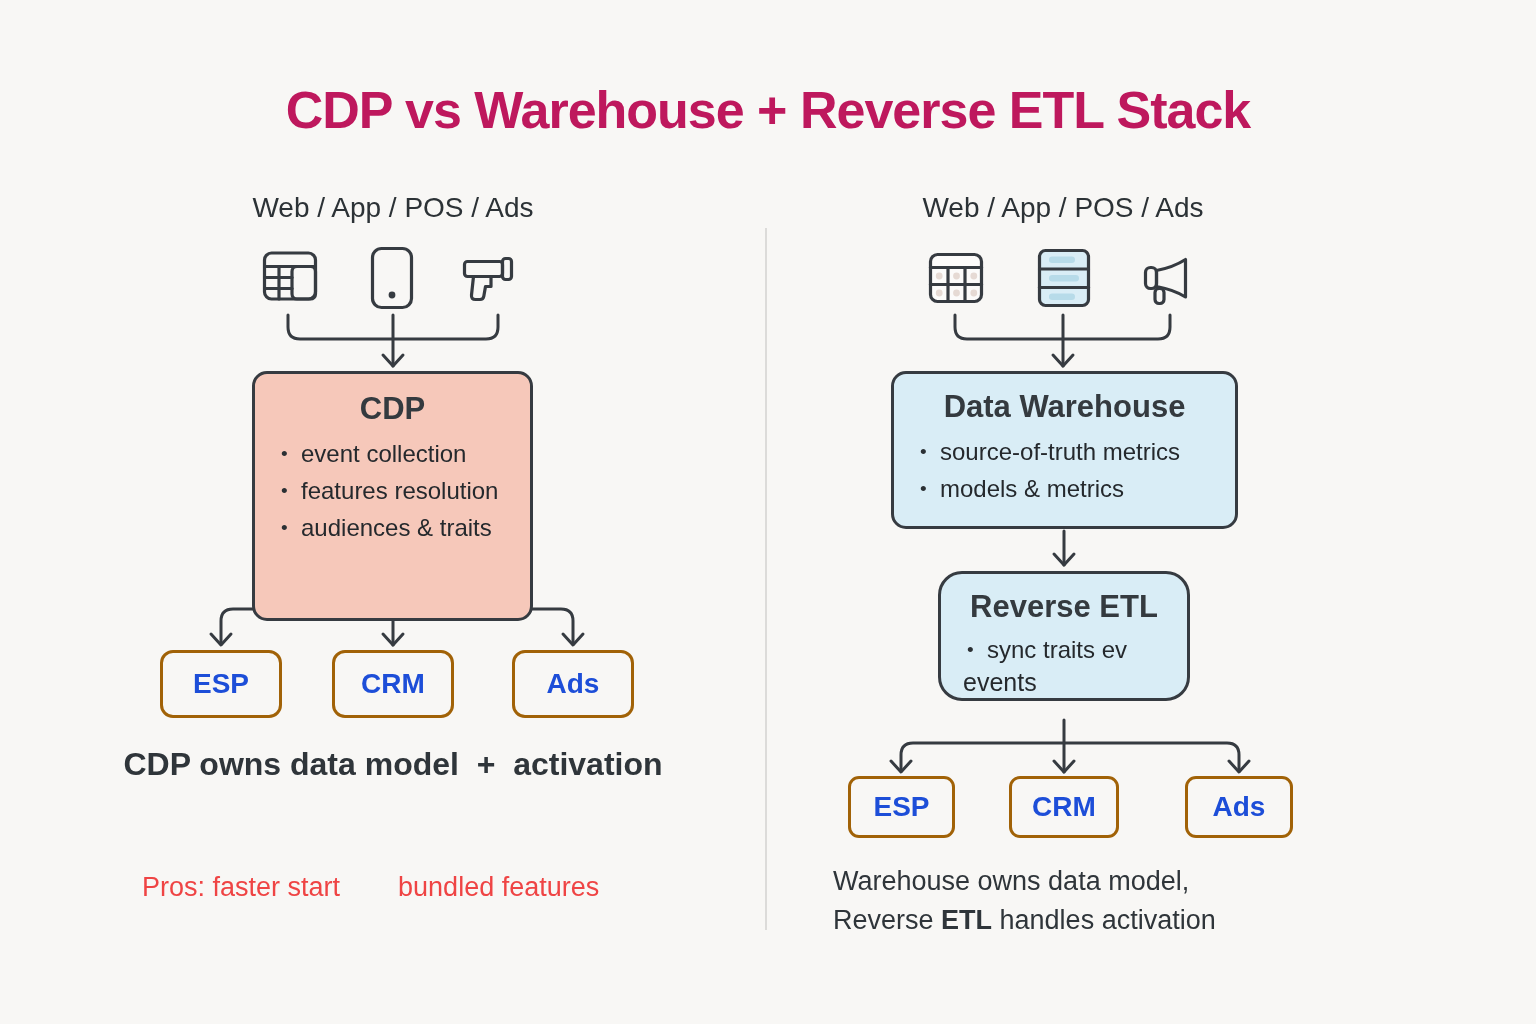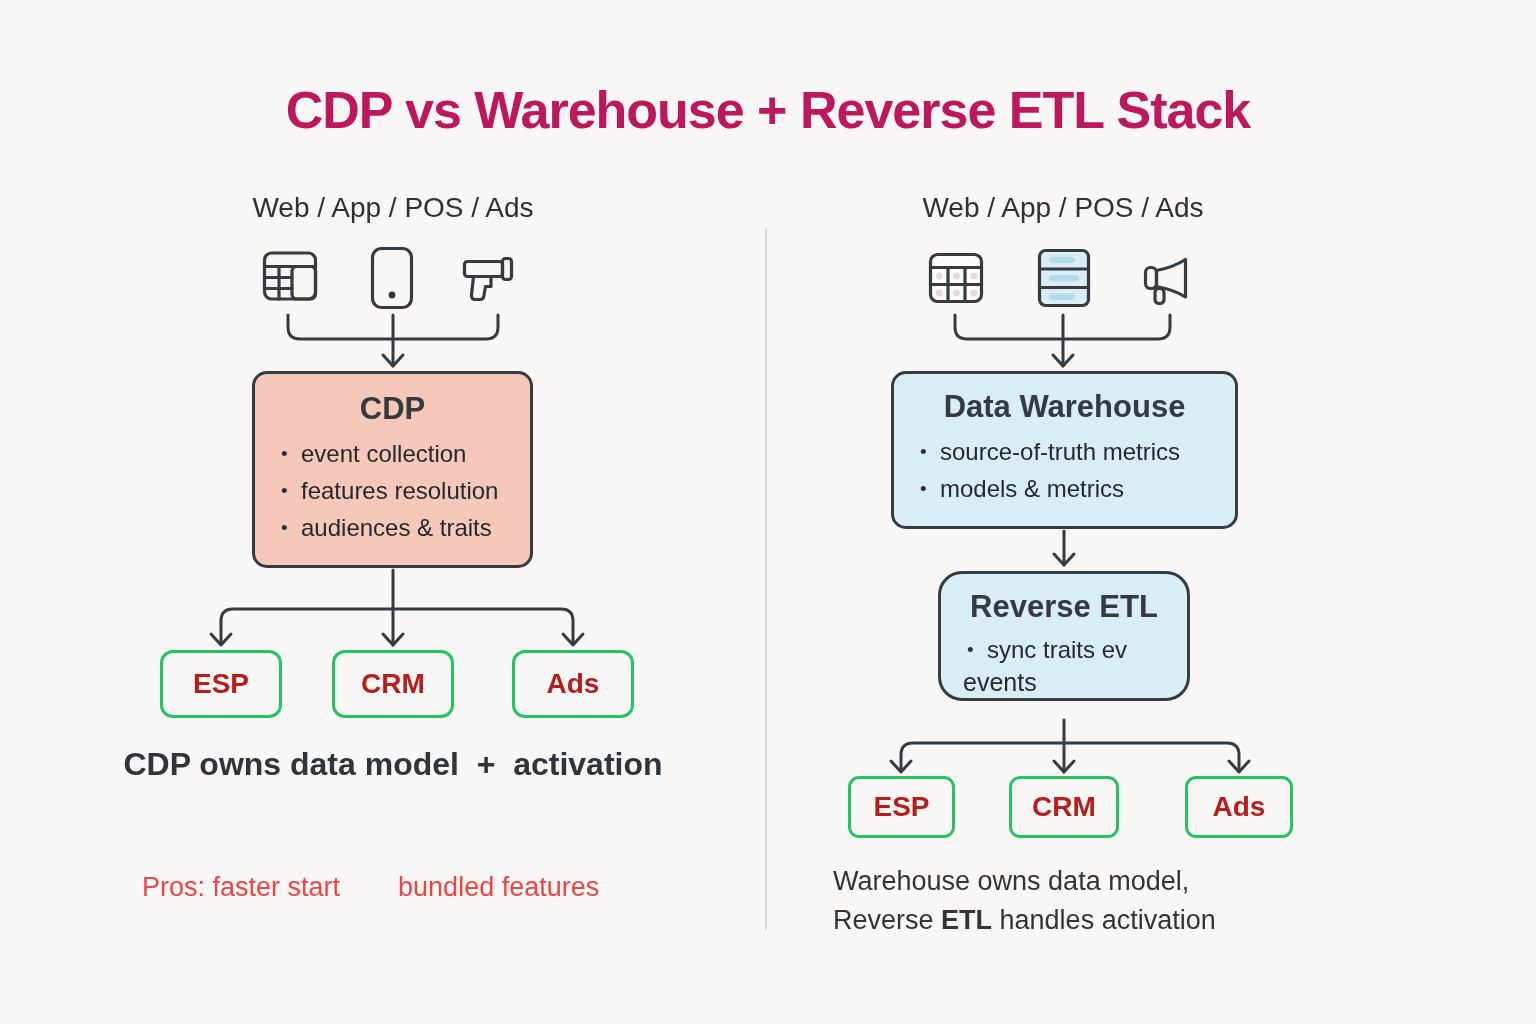--- a/index.html
+++ b/index.html
@@ -16,39 +16,39 @@
   .col-header{
     width:406px;text-align:center;font-size:28px;font-weight:400;color:#2c3236;
   }
   .divider{left:765px;top:228px;width:2px;height:702px;background:#dcdbd9;}
   .overlay{left:0;top:0;pointer-events:none;}
   .overlay path{stroke:#363b41;stroke-width:3;fill:none;stroke-linecap:round;stroke-linejoin:round;}
 
   .main-box{
     box-sizing:border-box;border:3px solid #363b41;border-radius:15px;
   }
-  .cdp-box{left:252px;top:371px;width:281px;height:197px;background:#f6c8ba;padding:16px 0 8px 0;}
+  .cdp-box{left:252px;top:371px;width:281px;height:250px;background:#f6c8ba;padding:16px 0 8px 0;}
   .dw-box{left:891px;top:371px;width:347px;height:158px;background:#d9edf6;padding:14px 0 0 0;}
   .retl-box{left:938px;top:571px;width:252px;height:130px;background:#d9edf6;padding:14px 0 0 0;border-radius:24px;}
   .box-title{text-align:center;font-size:31px;font-weight:700;color:#343a3f;line-height:38px;}
   .bullets{margin:7px 0 0 0;padding:0 0 0 22px;list-style:none;}
   .bullets li{
     position:relative;padding-left:24px;font-size:24px;line-height:37px;color:#25292d;
   }
   .bullets li::before{
     content:"\2022";position:absolute;left:4px;top:0;font-size:19px;line-height:37px;color:#2b3034;
   }
   .retl-box .bullets li{line-height:33px;}
   .retl-box .bullets li::before{line-height:33px;}
   .retl-box .cont-line{padding-left:22px;font-size:25px;line-height:33px;color:#25292d;}
 
   .dest-box{
-    box-sizing:border-box;border:3px solid #22c55e;border-radius:13px;
+    box-sizing:border-box;border:3px solid #a16207;border-radius:13px;
     display:flex;align-items:center;justify-content:center;
-    font-size:28px;font-weight:700;color:#b91c1c;background:#f8f7f5;
+    font-size:28px;font-weight:700;color:#1d4ed8;background:#f8f7f5;
   }
   .dest-left{top:650px;height:68px;width:122px;}
   .dest-right{top:776px;height:62px;border-radius:11px;}
 
   .caption-left{
     left:120px;top:746px;width:546px;text-align:center;
     font-size:32px;font-weight:600;color:#2f353a;white-space:pre;
   }
   .pros-line{left:142px;top:872px;display:flex;gap:58px;font-size:27px;font-weight:400;color:#ef4444;}
   .caption-right{left:833px;top:862px;font-size:27px;font-weight:500;color:#2f353a;line-height:39px;}

